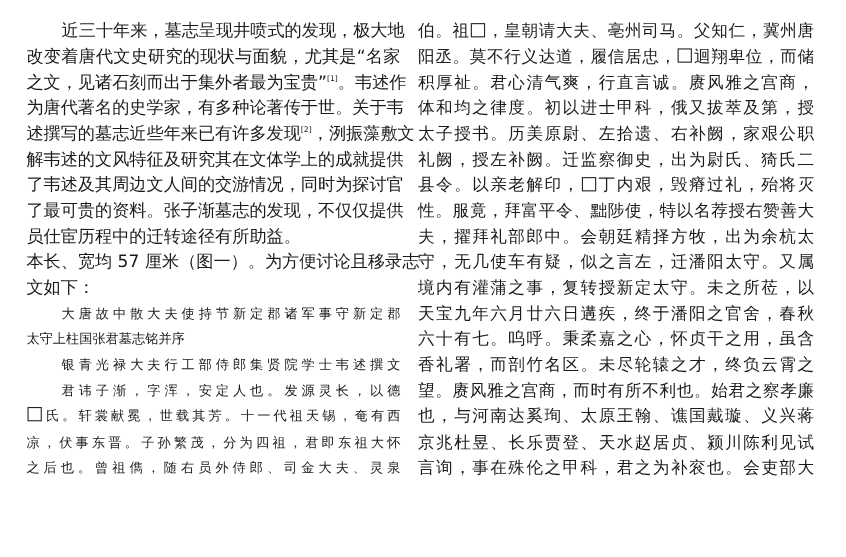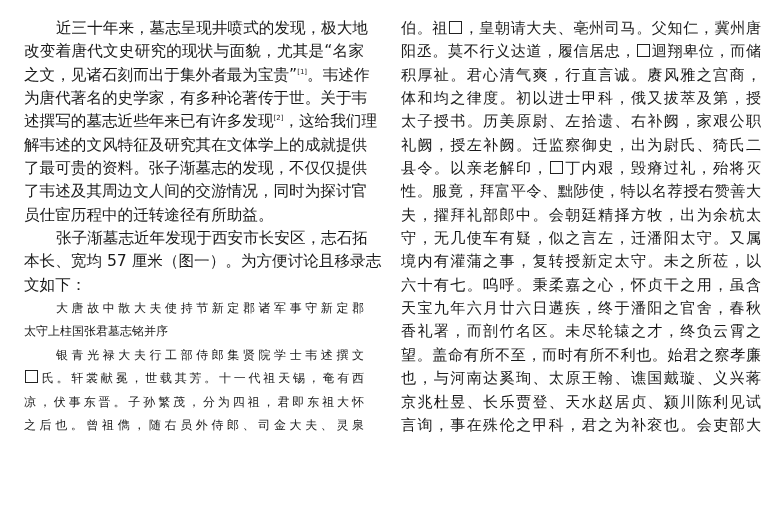--- a/index.html
+++ b/index.html
@@ -4,21 +4,21 @@
 <style>
   html, body { margin: 0; padding: 0; }
   body {
     width: 769px; height: 506px; background: #ffffff; overflow: hidden;
     position: relative;
     font-family: "DejaVu Serif", "Liberation Serif", serif;
     color: #1a1a1a;
   }
   .col { position: absolute; top: 17px; }
   .col-left { left: 24px; width: 340px; }
-  .col-right { left: 401px; width: 360px; }
+  .col-right { left: 380px; width: 360px; }
   .line {
     height: 23.35px; line-height: 23.35px;
     white-space: nowrap; overflow: visible;
     font-size: 15.9px;
     letter-spacing: 0px;
     text-align: justify; text-align-last: justify;
   }
   .col-left .line.modern { font-family: "DejaVu Sans", "Liberation Sans", sans-serif; font-size: 15.6px; }
   .line.indent { padding-left: 32px; }
   .line.last { text-align-last: left; }
@@ -33,55 +33,55 @@
 </style>
 </head>
 <body>
 
 <div class="col col-left">
   <div>
     <div class="line modern indent">近三十年来，墓志呈现井喷式的发现，极大地</div>
     <div class="line modern">改变着唐代文史研究的现状与面貌，尤其是“名家</div>
     <div class="line modern"><span>之文，见诸石刻而出于集外者最为宝贵”</span><sup>[1]</sup><span>。韦述作</span></div>
     <div class="line modern">为唐代著名的史学家，有多种论著传于世。关于韦</div>
-    <div class="line modern"><span>述撰写的墓志近些年来已有许多发现</span><sup>[2]</sup><span>，这给我们理</span></div>
+    <div class="line modern"><span>述撰写的墓志近些年来已有许多发现</span><sup>[2]</sup><span>，洌振藻敷文</span></div>
     <div class="line modern">解韦述的文风特征及研究其在文体学上的成就提供</div>
+    <div class="line modern">了韦述及其周边文人间的交游情况，同时为探讨官</div>
     <div class="line modern">了最可贵的资料。张子渐墓志的发现，不仅仅提供</div>
-    <div class="line modern">了韦述及其周边文人间的交游情况，同时为探讨官</div>
     <div class="line modern last">员仕宦历程中的迁转途径有所助益。</div>
   </div>
   <div>
-    <div class="line modern indent">张子渐墓志近年发现于西安市长安区，志石拓</div>
     <div class="line modern">本长、宽均 57 厘米（图一）。为方便讨论且移录志</div>
     <div class="line modern last">文如下：</div>
   </div>
   <div>
     <div class="line kai indent">大唐故中散大夫使持节新定郡诸军事守新定郡</div>
     <div class="line kai last">太守上柱国张君墓志铭并序</div>
   </div>
   <div class="line kai indent">银青光禄大夫行工部侍郎集贤院学士韦述撰文</div>
   <div>
+    <div class="line kai indent">君讳子渐，字浑，安定人也。发源灵长，以德</div>
     <div class="line kai"><span class="box"></span><span>氏。轩裳献冕，世载其芳。十一代祖天锡，奄有西</span></div>
     <div class="line kai">凉，伏事东晋。子孙繁茂，分为四祖，君即东祖大怀</div>
     <div class="line kai">之后也。曾祖儁，随右员外侍郎、司金大夫、灵泉</div>
   </div>
 </div>
 
 <div class="col col-right">
   <div class="line kai"><span>伯。祖</span><span class="box"></span><span>，皇朝请大夫、亳州司马。父知仁，冀州唐</span></div>
   <div class="line kai"><span>阳丞。莫不行义达道，履信居忠，</span><span class="box"></span><span>迴翔卑位，而储</span></div>
   <div class="line kai">积厚祉。君心清气爽，行直言诚。赓风雅之宫商，</div>
   <div class="line kai">体和均之律度。初以进士甲科，俄又拔萃及第，授</div>
   <div class="line kai">太子授书。历美原尉、左拾遗、右补阙，家艰公职</div>
   <div class="line kai">礼阙，授左补阙。迁监察御史，出为尉氏、猗氏二</div>
   <div class="line kai"><span>县令。以亲老解印，</span><span class="box"></span><span>丁内艰，毁瘠过礼，殆将灭</span></div>
   <div class="line kai">性。服竟，拜富平令、黜陟使，特以名荐授右赞善大</div>
   <div class="line kai">夫，擢拜礼部郎中。会朝廷精择方牧，出为余杭太</div>
   <div class="line kai">守，无几使车有疑，似之言左，迁潘阳太守。又属</div>
   <div class="line kai">境内有灌蒲之事，复转授新定太守。未之所莅，以</div>
+  <div class="line kai">天宝九年六月廿六日遘疾，终于潘阳之官舍，春秋</div>
   <div class="line kai">六十有七。呜呼。秉柔嘉之心，怀贞干之用，虽含</div>
-  <div class="line kai">天宝九年六月廿六日遘疾，终于潘阳之官舍，春秋</div>
   <div class="line kai">香礼署，而剖竹名区。未尽轮辕之才，终负云霄之</div>
-  <div class="line kai">望。盖命有所不至，而时有所不利也。始君之察孝廉</div>
+  <div class="line kai">望。赓风雅之宫商，而时有所不利也。始君之察孝廉</div>
   <div class="line kai">也，与河南达奚珣、太原王翰、谯国戴璇、义兴蒋</div>
   <div class="line kai">京兆杜昱、长乐贾登、天水赵居贞、颍川陈利见试</div>
   <div class="line kai">言询，事在殊伦之甲科，君之为补衮也。会吏部大</div>
 </div>
 
 </body></html>

